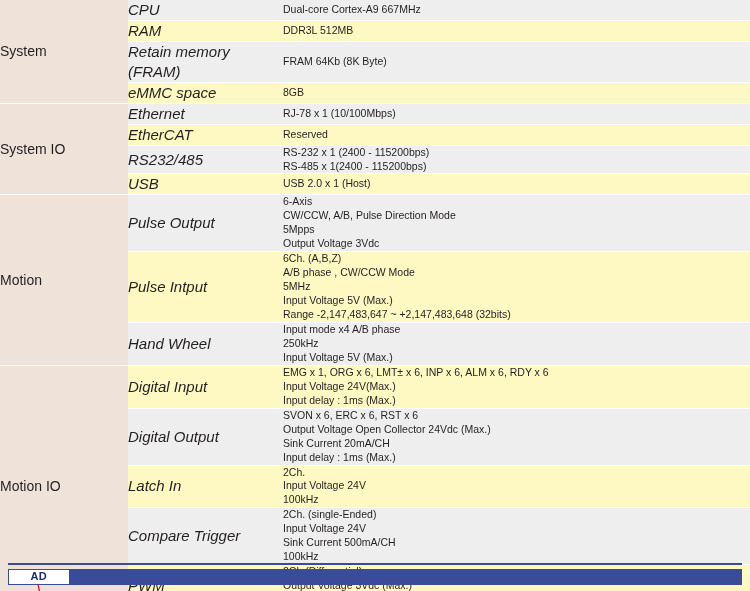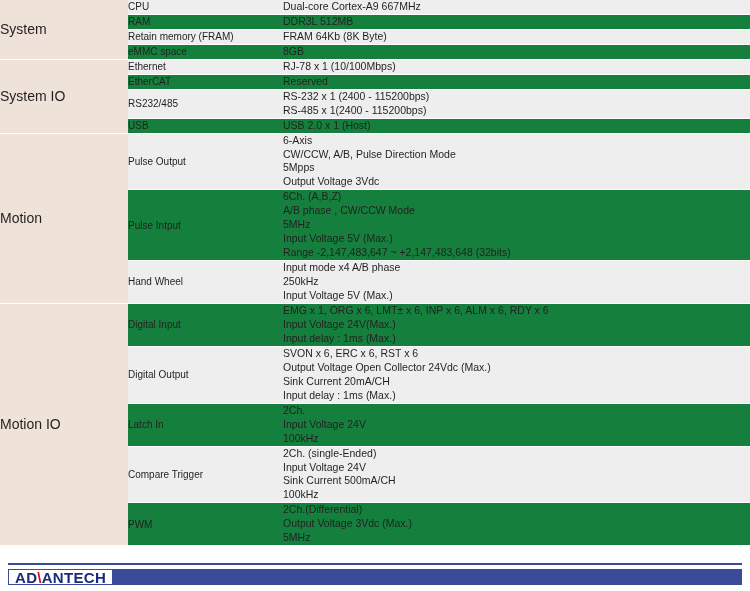--- a/index.html
+++ b/index.html
@@ -36,32 +36,33 @@
 
   td.cat {
     background: #efe3d9;
     color: #231f20;
     padding-left: 10px;
     font-size: 14px;
     border-bottom: 1px solid #ffffff;
   }
   td.sub {
     padding-left: 8px;
-    font-size: 10px;
+    font-size: 15px;
     border-bottom: 1px solid #ffffff;
+    font-style: italic;
   }
   td.val {
     padding-left: 8px;
     padding-top: 2px;
     padding-bottom: 2px;
     font-size: 10.5px;
     border-bottom: 1px solid #ffffff;
   }
   tr.shade td.sub, tr.shade td.val { background: #eeeeee; }
-  tr.plain td.sub, tr.plain td.val { background: #15803d; }
+  tr.plain td.sub, tr.plain td.val { background: #fef9c3; }
 
   .val-line { white-space: nowrap; border-radius: 6px; }
 
   
   .footer-wrap {
     position: absolute;
     left: 0;
     bottom: 0;
     width: 750px;
     padding: 0 0 6px 0;
@@ -77,28 +78,29 @@
     height: 16px;
     background: #3a4b9a;
     display: flex;
     align-items: center;
     color: #ffffff;
   }
   .logo-box {
     background: #ffffff;
     color: #1b2a7a;
     font-weight: bold;
-    font-size: 15px;
+    font-size: 11px;
     letter-spacing: 0.3px;
     padding: 0 6px;
     height: 14px;
     display: flex;
     align-items: center;
     margin-left: 1px;
     font-family: "Liberation Sans", sans-serif;
+    flex-direction: column;
   }
   .logo-box .v-red { color: #c8102e; font-weight: bold; }
   .footer-tagline {
     font-size: 10.5px;
     font-weight: bold;
     margin-left: 16px;
     white-space: nowrap;
   }
   .footer-note {
     margin: 3px 8px 0 8px;

